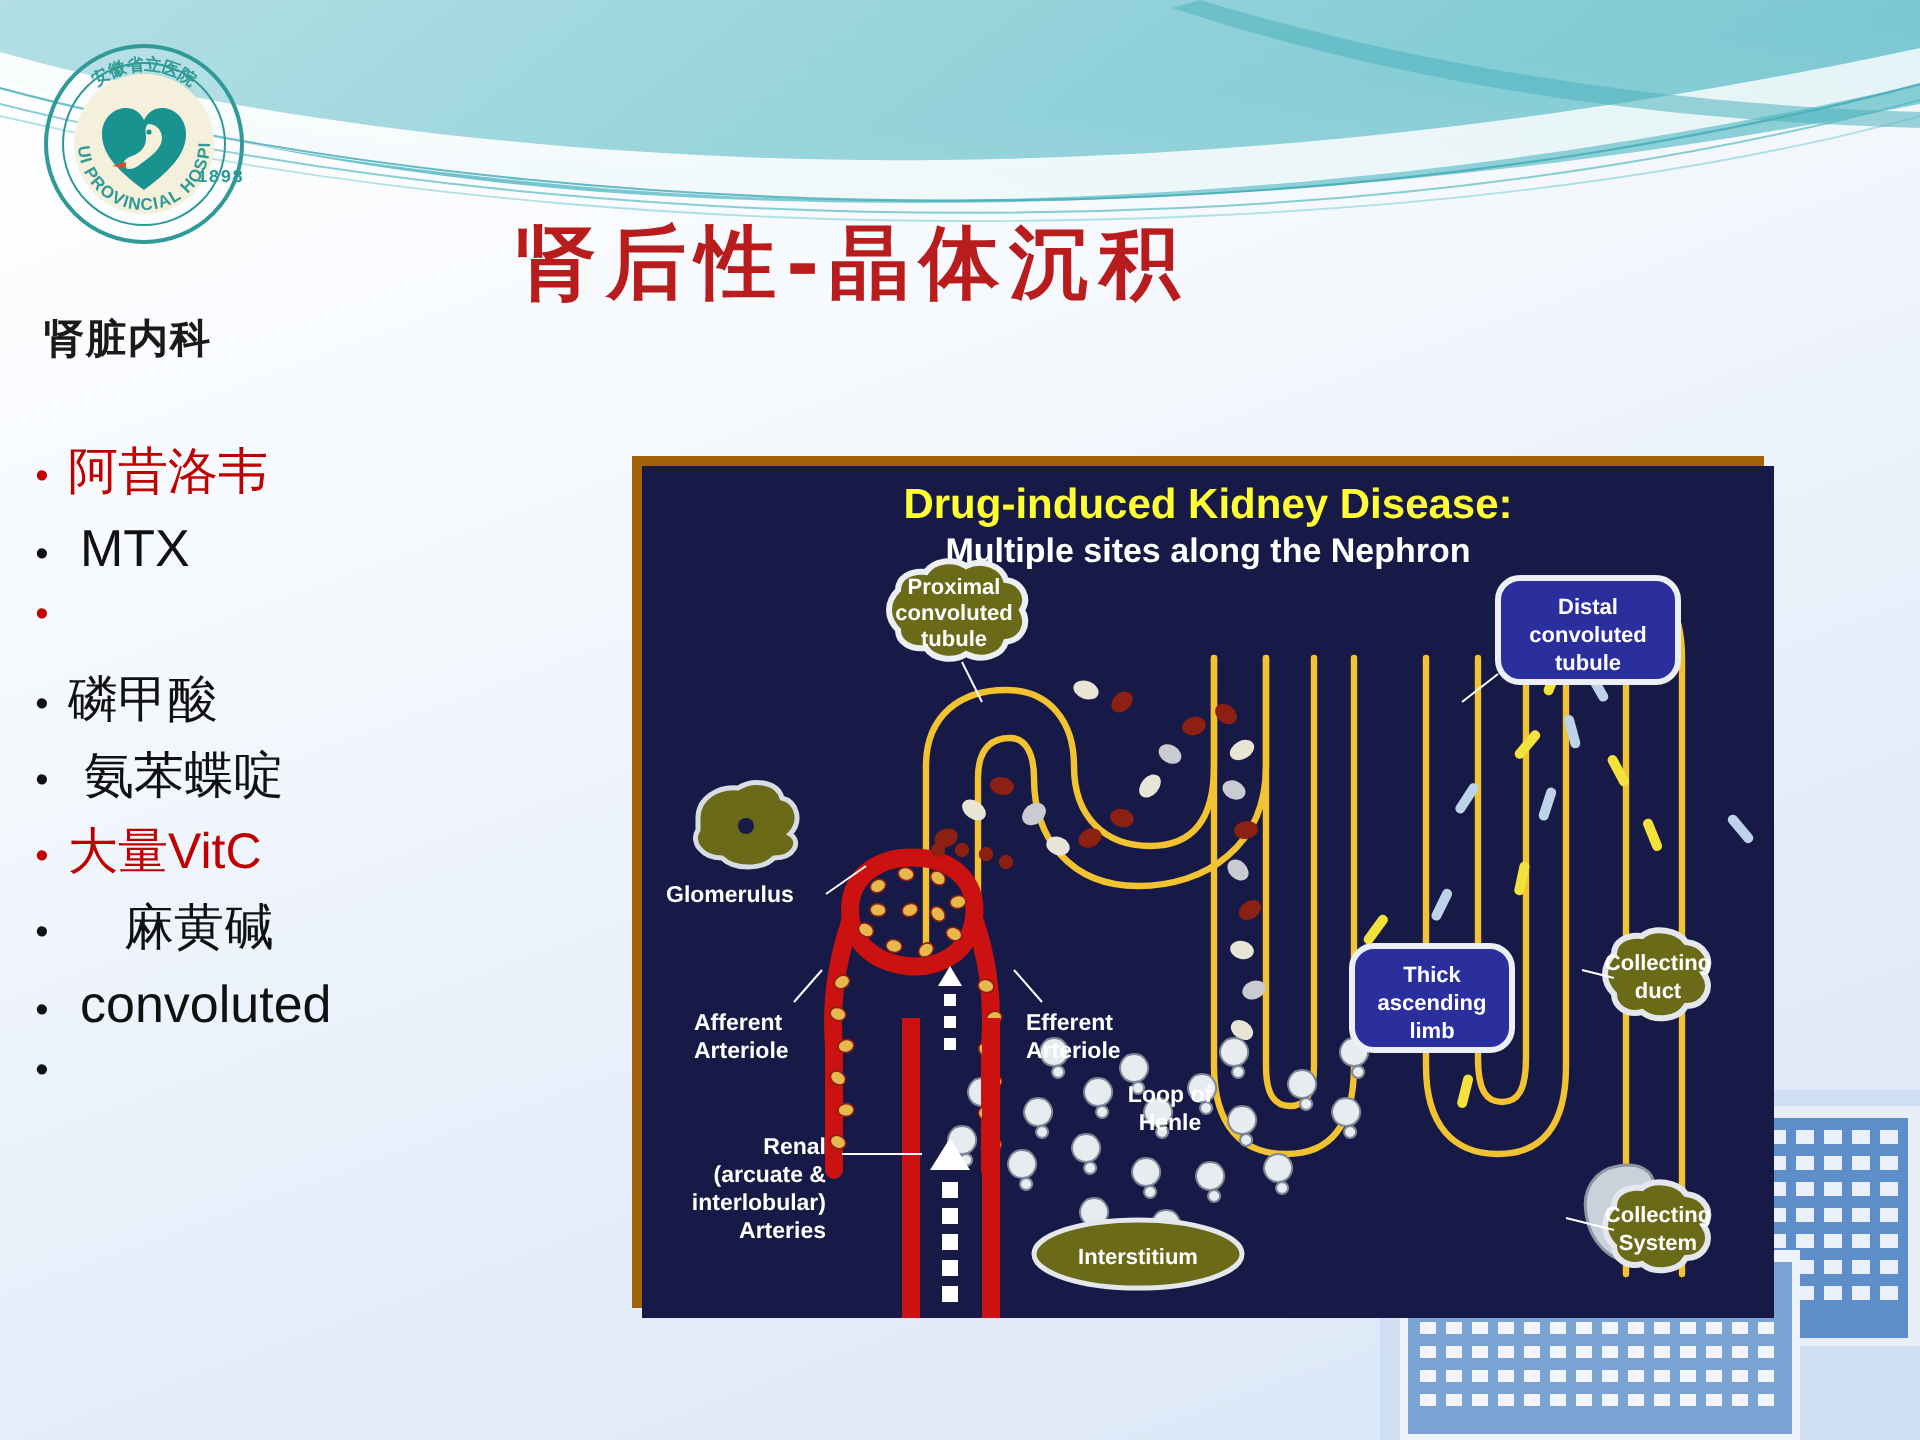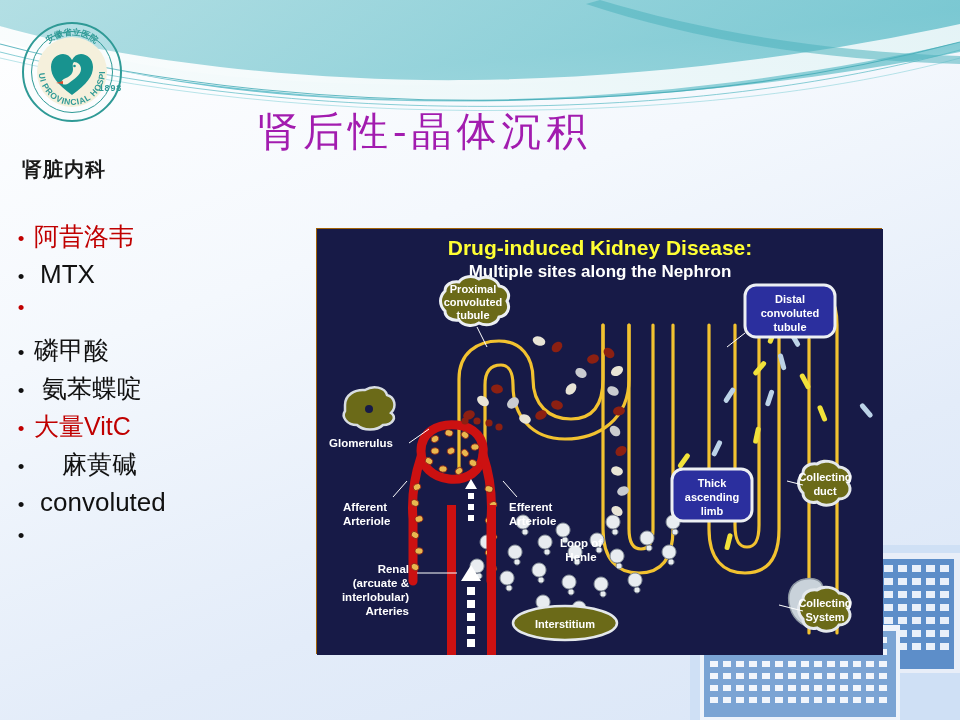--- a/index.html
+++ b/index.html
@@ -43,41 +43,41 @@
   #department {
     position:absolute; left:22px; top:156px;
     font-size:20px; font-weight:bold; color:#1a1a1a;
     letter-spacing:1px;
   }
 
   
   #slide-title {
     position:absolute; left:258px; top:104px;
     font-family:"DejaVu Serif", serif;
-    font-size:40px; font-weight:normal; color:#a21caf;
+    font-size:40px; font-weight:bold; color:#b91c1c;
     letter-spacing:5px; white-space:nowrap;text-align:center;
   }
 
   
   #bullet-list { position:absolute; left:8px; top:222px; width:300px; }
   .bullet-row { display:flex; align-items:baseline; height:38px; }
   .bullet-dot { width:26px; text-align:center; font-size:19px; line-height:1; }
   .bullet-text { font-size:25px; line-height:1.15; white-space:nowrap; }
   .bullet-red .bullet-dot, .bullet-red .bullet-text { color:#c00000; }
   .bullet-black .bullet-dot, .bullet-black .bullet-text { color:#111; }
   .bullet-text.latin { font-size:26px; padding-left:6px; }
   .bullet-text.indent { padding-left:8px; }
 
   
   #building { position:absolute; right:0; bottom:0; width:270px; height:175px; }
 
   
   #nephron-figure {
     position:absolute; left:316px; top:228px; width:566px; height:426px;
-    background:#171a47; border:1px solid #a16207;
+    background:#171a47; border:5px solid #a16207;
   }
   #nephron-figure svg { display:block; }
   .fig-title { font-size:21px; font-weight:bold; fill:#ffff33; }
   .fig-sub   { font-size:17px; font-weight:bold; fill:#ffffff; }
   .lbl-white { font-size:11.5px; font-weight:bold; fill:#ffffff; }
   .lbl-box   { font-size:11px; font-weight:bold; fill:#ffffff; }
   .leader    { stroke:#ffffff; stroke-width:1; fill:none; }
 </style>
 </head>
 <body>

